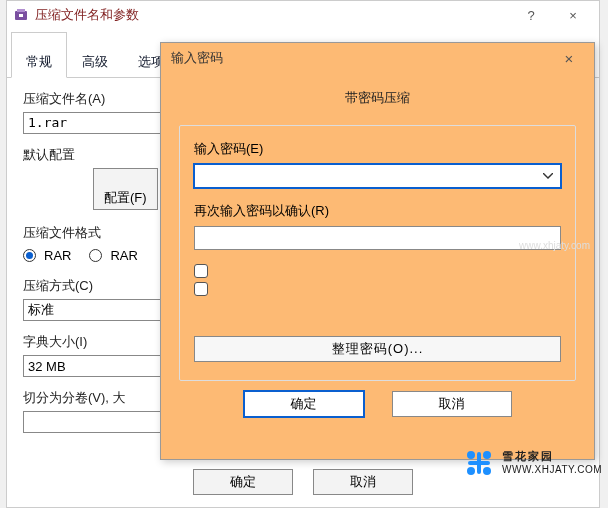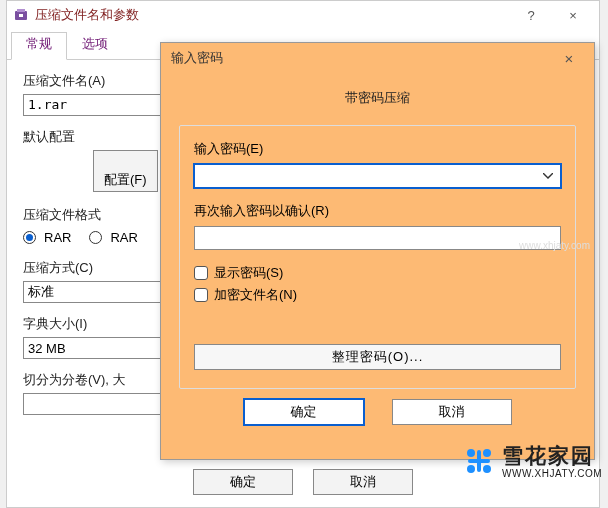--- a/index.html
+++ b/index.html
@@ -3,21 +3,21 @@
 <meta charset="utf-8">
 <style>
   * { box-sizing: border-box; margin: 0; padding: 0; font-family: "Microsoft YaHei", "SimSun", sans-serif; font-size: 13px; }
   body { background: #f0f0f0; width: 608px; height: 508px; overflow: hidden; position: relative; }
   .main-window { position: absolute; left: 6px; top: 0; width: 594px; height: 508px; background: #fff; border: 1px solid #ccc; }
   .titlebar { height: 28px; display: flex; align-items: center; padding: 0 6px; }
   .title-icon { width: 16px; height: 16px; margin-right: 6px; }
   .title-text { flex: 1; color: #7f1d1d; }
   .titlebtn { width: 40px; height: 22px; display: flex; align-items: center; justify-content: center; color: #555; margin-left: 2px; }
   .tabs { display: flex; border-bottom: 1px solid #ccc; padding: 0 4px; margin-top: 2px; }
-  .tab { padding: 2px 14px 6px 14px; border: 1px solid transparent; border-bottom: none; position: relative; top: 1px; color: #701a75; }
+  .tab { padding: 20px 14px 6px 14px; border: 1px solid transparent; border-bottom: none; position: relative; top: 1px; color: #0f172a; }
   .tab.active { border-color: #ccc; background: #fff; border-bottom: 1px solid #fff; }
   .main-body { padding: 12px 16px; }
   .form-row { margin-bottom: 12px; }
   .lbl { display: block; margin-bottom: 4px; color: #222; }
   .textinput { width: 300px; height: 22px; border: 1px solid #888; padding: 2px 4px; font-family: monospace; background: #fff; }
   .btn-small { height: 22px; border: 1px solid #888; background: #f3f3f3; padding: 20px 10px; display: inline-block; }
   .fieldset-lbl { margin-top: 6px; }
   .radio-row { display: flex; gap: 18px; margin-top: 6px; }
   .radio-item { display: flex; align-items: center; gap: 8px; }
   .radio-dot { width: 13px; height: 13px; border: 1px solid #333; border-radius: 50%; display:inline-flex; align-items:center; justify-content:center; }
@@ -44,21 +44,21 @@
   .footer-btn { width: 120px; height: 26px; border:1px solid #888; background:#fff; display:flex; align-items:center; justify-content:center; }
   .footer-btn.primary { border:1px solid #0a5fcf; outline: 1px solid #0a5fcf; }
   
   .main-footer { position:absolute; bottom: 12px; left: 0; right: 0; display:flex; gap: 20px; justify-content:center; }
   .main-footer .footer-btn { width: 100px; background:#f3f3f3; }
   
   
   .watermark { position:absolute; right: 6px; bottom: 28px; display:flex; align-items:center; gap:6px; }
   .wm-icon { width: 34px; height: 34px; }
   .wm-text { display:flex; flex-direction:column; line-height:1.2; }
-  .wm-cn { font-size: 21px; font-weight: bold; color:#222; letter-spacing: 2px; }
+  .wm-cn { font-size: 11px; font-weight: bold; color:#222; letter-spacing: 2px; }
   .wm-url { font-size: 10px; color:#1a1a1a; letter-spacing: 0.5px; }
   .wm-mid { position:absolute; right: 18px; top: 240px; color:#ddd; font-size:10px; }
 </style>
 </head>
 <body>
 
 <div class="main-window">
   <div class="titlebar">
     <span class="title-icon">
       <svg viewBox="0 0 16 16">
@@ -66,20 +66,21 @@
           <rect x="4" y="2" width="8" height="3" fill="#b28fd1"></rect>
           <rect x="6" y="7" width="4" height="3" fill="#fff"></rect>
         </svg>
     </span>
     <span class="title-text">压缩文件名和参数</span>
     <span class="titlebtn">?</span>
     <span class="titlebtn">×</span>
   </div>
   <div class="tabs">
     <div class="tab active">常规</div>
+    <div class="tab">高级</div>
     <div class="tab">选项</div>
   </div>
   <div class="main-body">
     <div class="form-row">
       <span class="lbl">压缩文件名(A)</span>
       <div class="textinput">1.rar</div>
     </div>
     <div class="form-row">
       <span class="lbl fieldset-lbl">默认配置</span>
       <span class="btn-small" style="margin-left:70px;">配置(F)</span>
@@ -136,25 +137,23 @@
               <path d="M0 0 L5 5 L10 0" fill="none" stroke="#333" stroke-width="1.4"></path>
             </svg>
         </span>
       </div>
       <div class="pw-lbl">再次输入密码以确认(R)</div>
       <div class="pw-input-row">
         <div class="pw-input2"></div>
       </div>
       <div class="chk-row">
         <span class="chkbox"></span>
-        <span>显示密码(S)</span>
       </div>
       <div class="chk-row">
         <span class="chkbox"></span>
-        <span>加密文件名(N)</span>
       </div>
       <div class="organize-btn">整理密码(O)...</div>
     </div>
     <div class="pw-footer">
       <div class="footer-btn primary">确定</div>
       <div class="footer-btn">取消</div>
     </div>
   </div>
 </div>
 

